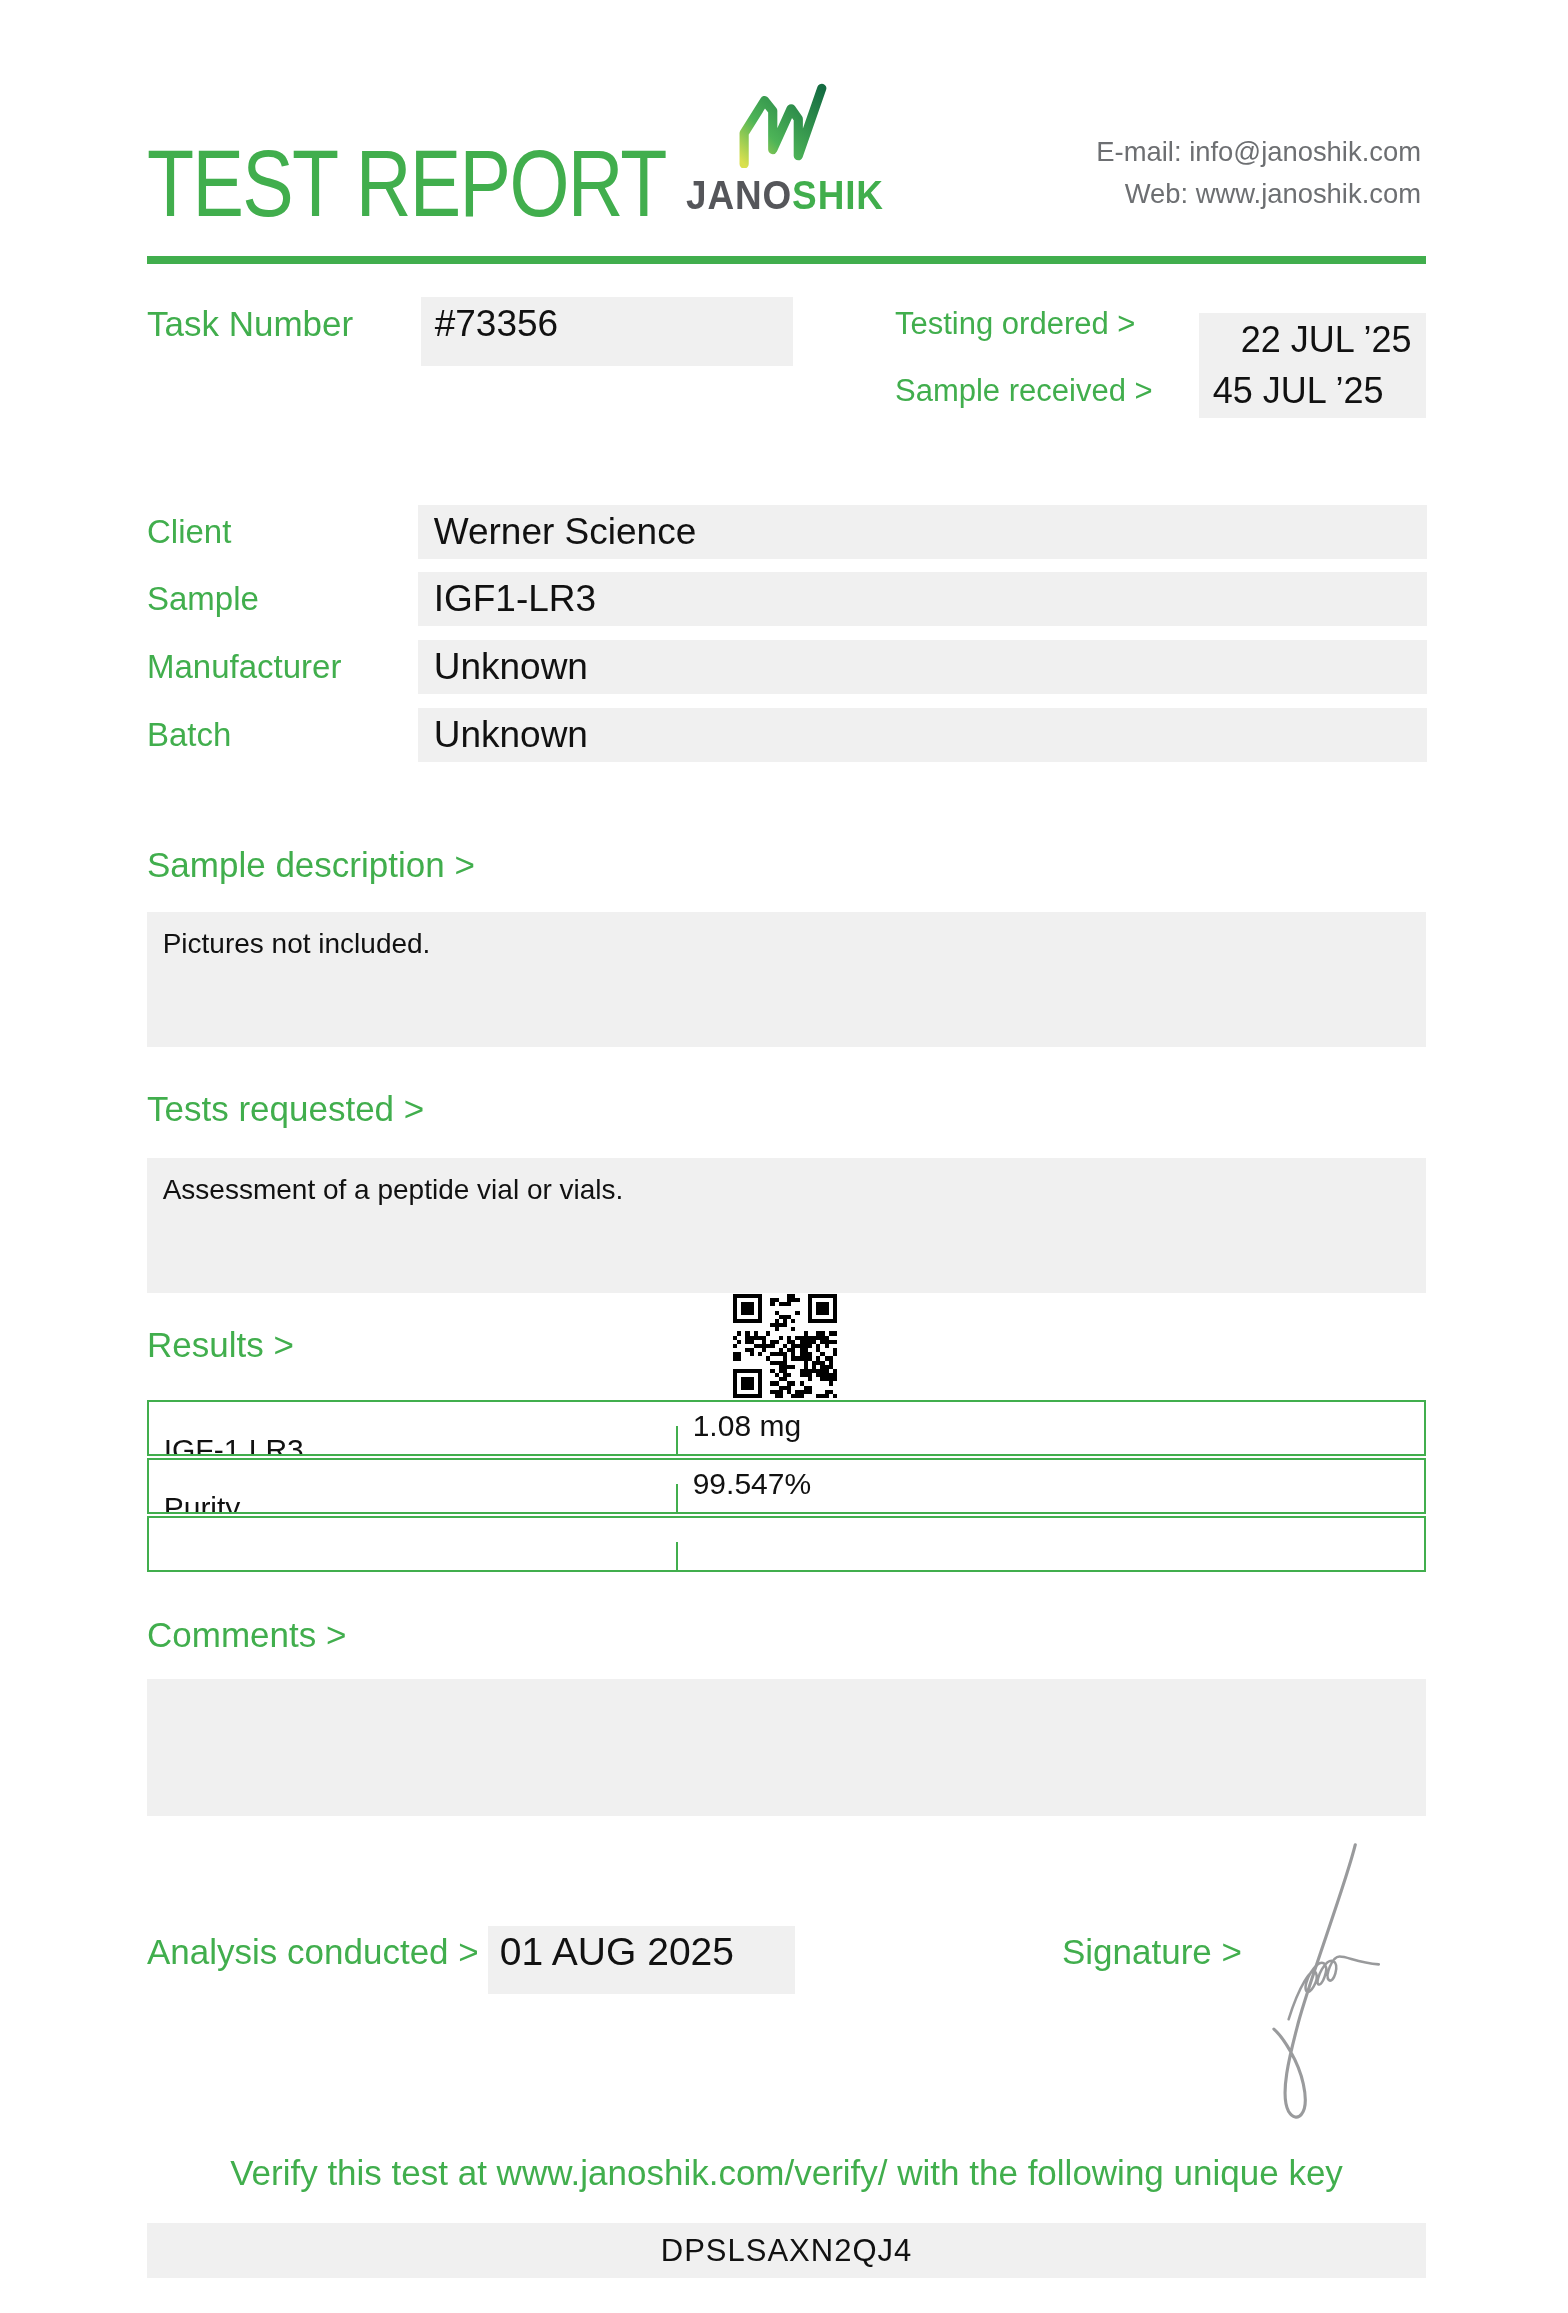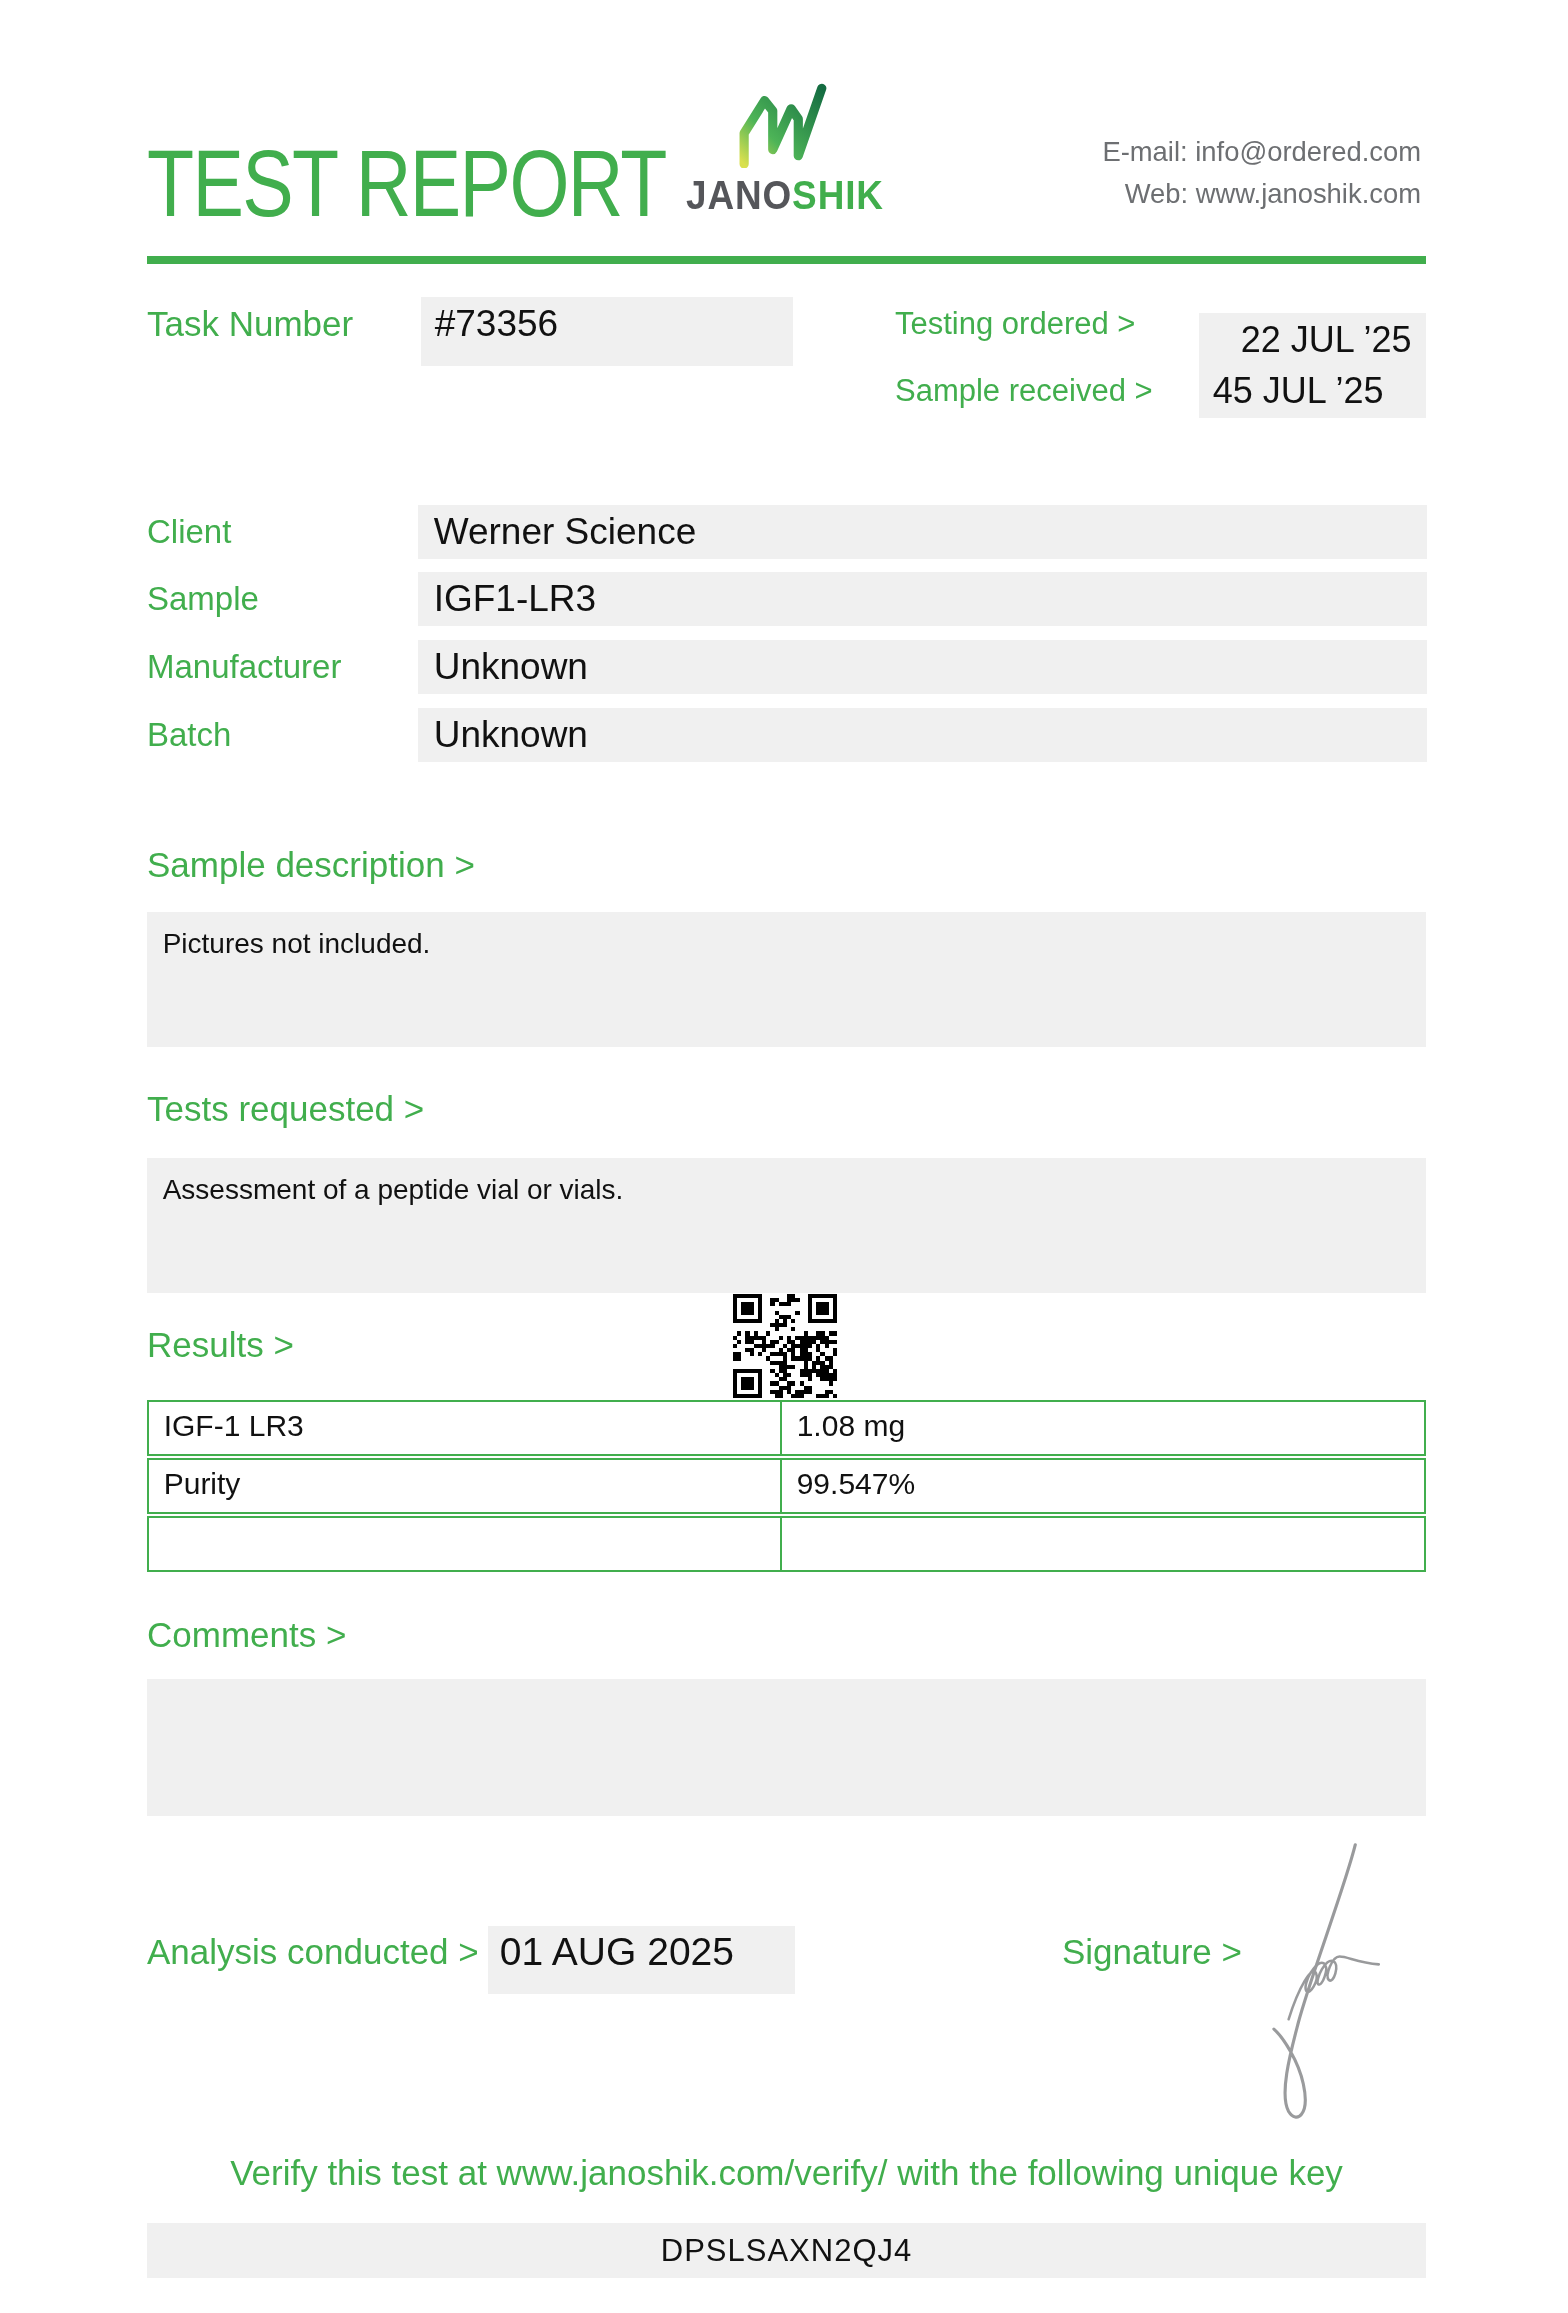--- a/index.html
+++ b/index.html
@@ -48,21 +48,21 @@
 
   
   .sec-head { font-size:35px; line-height:43px; }
   .sec-box { left:147px; width:1279px; height:135px; }
   .sec-box .body { display:block; font-size:28px; line-height:35px; padding:13.7px 15.7px; color:#111; }
 
   
   .rtable { left:147px; top:1400px; width:1279px; }
   .rrow { display:flex; border:2.9px solid var(--green); height:56px; box-sizing:border-box; margin-bottom:2px; background:#fff; }
   .rcell { box-sizing:border-box; font-size:30px; line-height:48px; padding-left:14.7px; overflow:hidden; }
-  .rcell.c1 { width:633px; border-right:2.9px solid var(--green); }
+  .rcell.c1 { width:529px; border-right:2.9px solid var(--green);margin-top:24px; }
   .rcell.c2 { flex:1; }
 
   .qr { left:733px; top:1294px; }
 
   
   .analysis-label { left:147px; top:1926px; font-size:35px; line-height:52px; }
   .analysis-box { left:488px; top:1926px; width:307px; height:68px; }
   .analysis-box .val { font-size:39px; line-height:52px; padding-left:11.8px; display:block; }
   .signature-label { left:1062px; top:1926px; font-size:35px; line-height:52px;text-align:right; }
   .signature-svg { left:1259px; top:1831px; }
@@ -90,21 +90,21 @@
       <polyline points="10,88 10,58 30,26 38,36 38,74 56,34 63,44 63,80 86,14" fill="none" stroke="url(#lgIcon)" stroke-width="9" stroke-linecap="round" stroke-linejoin="round"></polyline>
     </svg>
     <div class="logo-text">
       <span class="logo-jano">JANO</span><span class="logo-shik">SHIK</span>
     </div>
   </div>
 
   <div class="abs contact">
     <div>
       <span>E-mail:</span>
-      <span>info@ordered.com</span>
+      <span>info@janoshik.com</span>
     </div>
     <div>
       <span>Web:</span>
       <span>www.janoshik.com</span>
     </div>
   </div>
 
   <div class="abs rule"></div>
 
   <div class="abs glabel task-label">Task Number</div>

